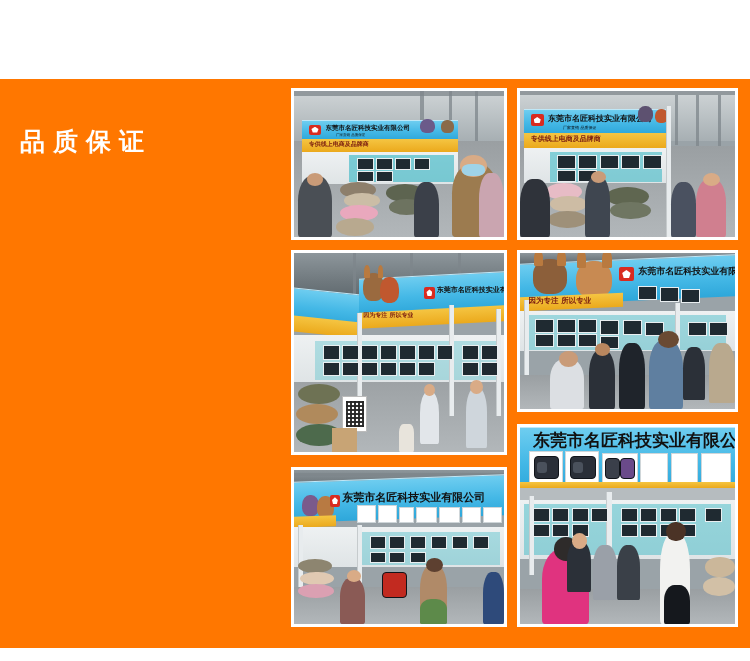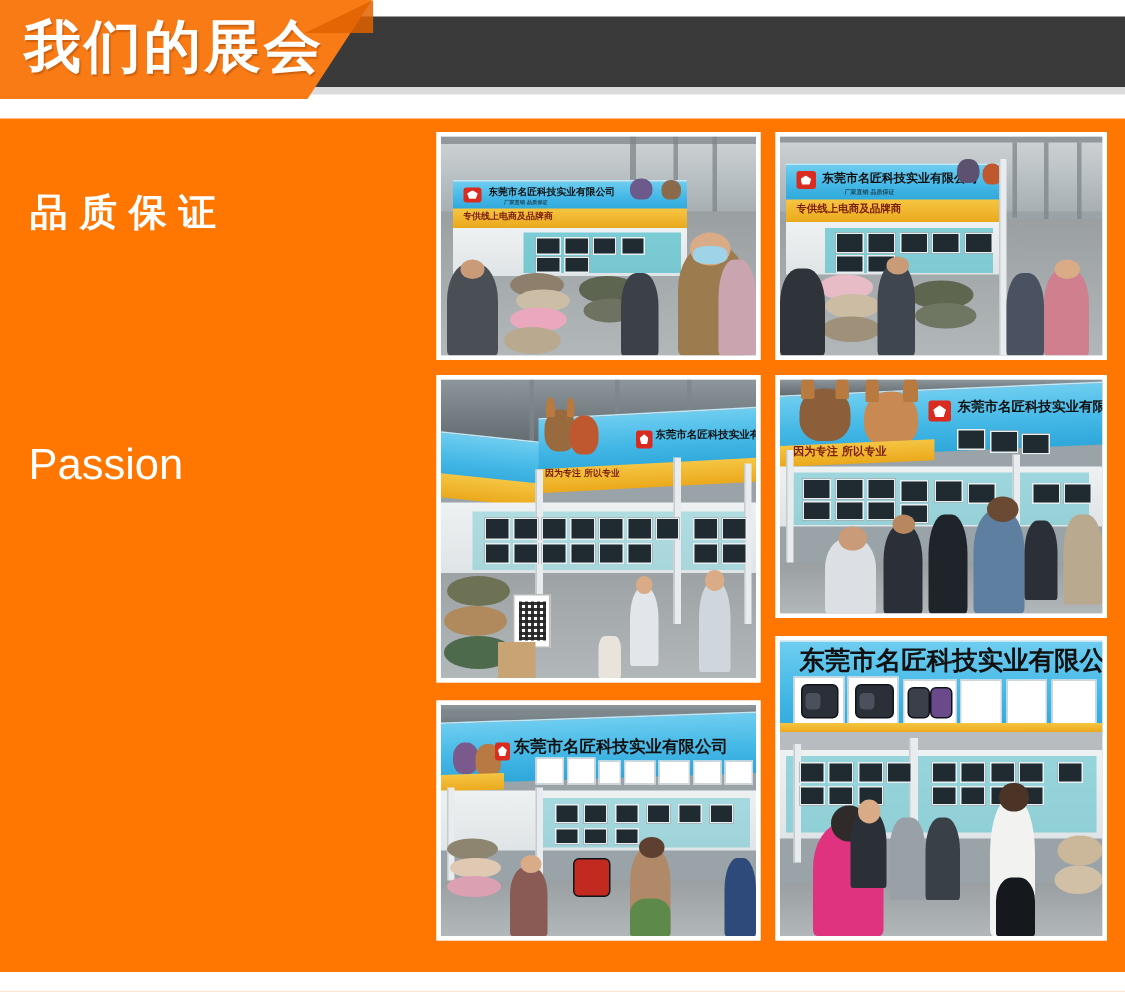--- a/index.html
+++ b/index.html
@@ -231,34 +231,26 @@
   }
   .photo-card {
     position: absolute; background: #fff; border: 1px solid #cfd6d9;
   }
 </style>
 </head>
 <body>
 
 <div class="page">
 
-  <div class="header">
-    <div class="header-darkbar"></div>
-    <div class="header-darkbar-shadow"></div>
-    <div class="header-ribbon"></div>
-    <div class="header-ribbon-fold"></div>
-    <div class="header-title">我们的展会</div>
-  </div>
 
   <div class="panel">
 
     <div class="subtitle-cn">品质保证</div>
 
     <div class="tagline">
-      <div>Passion</div>
     </div>
 
     <div class="photo" id="photo-1">
       <div class="ph-inner">
         <div class="hall-ceiling"></div>
         <div class="beam" style="left:0;top:0;width:100%;height:5px;"></div>
         <div class="beam" style="left:60%;top:0;width:4px;height:36%;"></div>
         <div class="beam" style="left:74%;top:0;width:3px;height:40%;"></div>
         <div class="beam" style="left:86%;top:0;width:3px;height:44%;"></div>
         <div class="booth-floor" style="height:66%;"></div>

